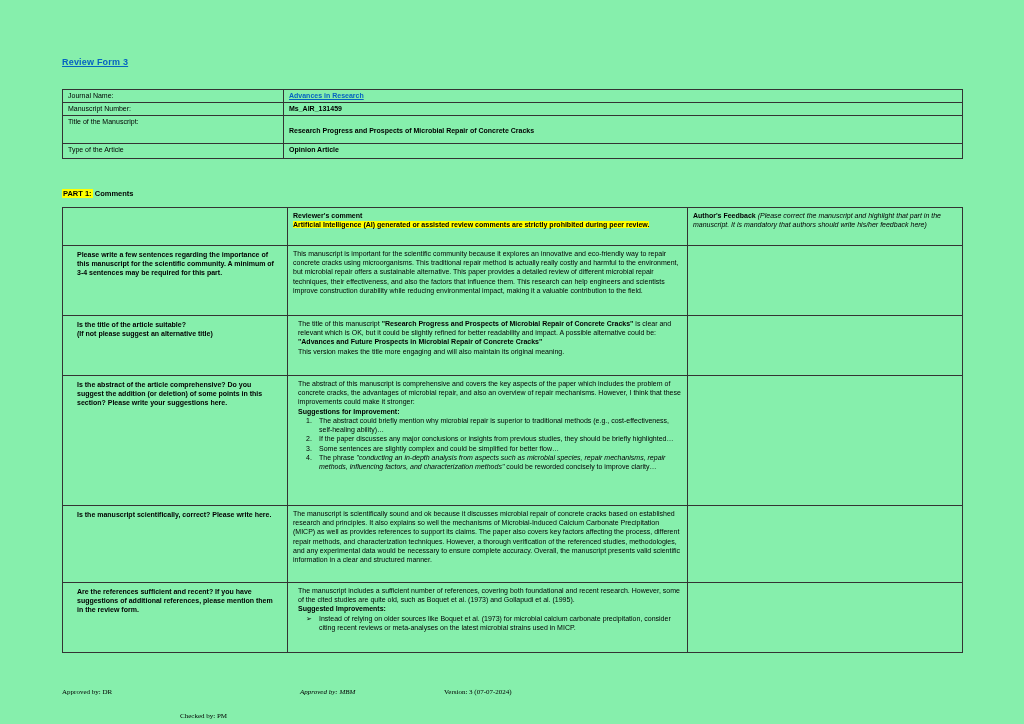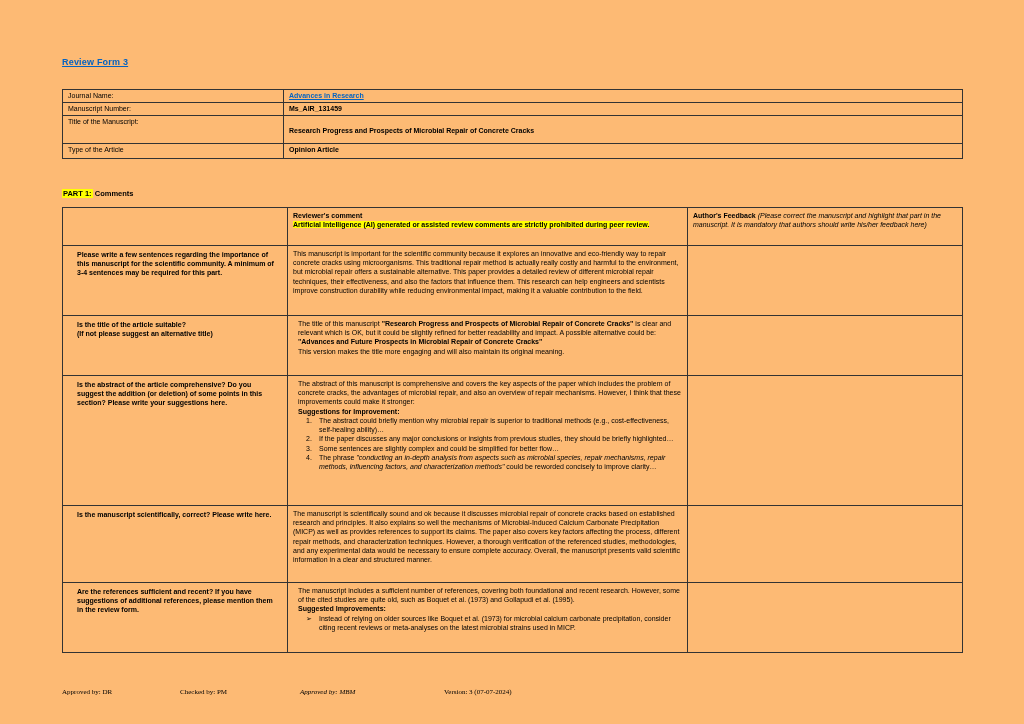--- a/index.html
+++ b/index.html
@@ -1,18 +1,18 @@
 <!DOCTYPE html>
 <html><head>
 <meta charset="utf-8">
 <style>
   * { margin: 0; padding: 0; box-sizing: border-box; }
   html, body { width: 1024px; height: 724px; }
   body { background: #ffffff; color: #000; font-family: "Liberation Sans", sans-serif; }
-  .page { position: relative; width: 1024px; height: 724px; overflow: hidden; background: #fdba74; }
+  .page { position: relative; width: 1024px; height: 724px; overflow: hidden; background: #86efac; }
   .content { position: absolute; left: 62px; top: 57px; width: 900px; }
 
   .doc-title {
     font-size: 9px; font-weight: bold; color: #0563C1;
     text-decoration: underline; margin-bottom: 22px; letter-spacing: .2px;
   }
 
   table { border-collapse: collapse; table-layout: fixed; width: 900px; }
   td { border: 1px solid #333; vertical-align: top; }
 
@@ -35,21 +35,21 @@
   .li .num { flex: 0 0 13px; }
   .li .txt { flex: 1; }
   .hdr-title { font-weight: bold; }
   .notice { font-weight: bold; background: #FFFF00; }
   .author-note { font-style: italic; }
   b { font-weight: bold; }
   i { font-style: italic; }
 
   .footer { position: absolute; top: 688px; left: 0; width: 1024px; font-size: 7px; font-family: "Liberation Serif", serif; }
   .footer span { position: absolute; top: 0; white-space: nowrap; }
-  .fp1 { left: 62px; } .fp2 { left: 180px; } .fp3 { left: 300px; font-style: italic; } .fp4 { left: 444px; text-align: center; }
+  .fp1 { left: 62px; } .fp2 { left: 180px; margin-top: 24px; } .fp3 { left: 300px; font-style: italic; } .fp4 { left: 444px; text-align: center; }
 </style>
 </head>
 <body>
 
 <div class="page">
   <div class="content">
 
     <div class="doc-title">Review Form 3</div>
 
     <table class="info-table">

